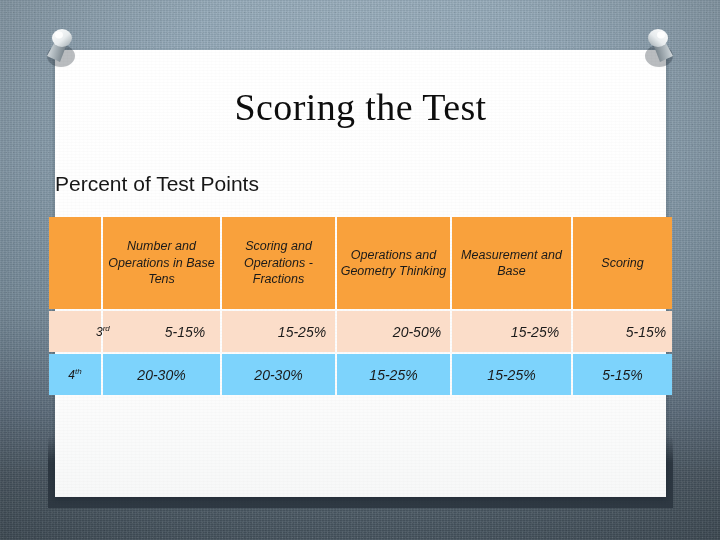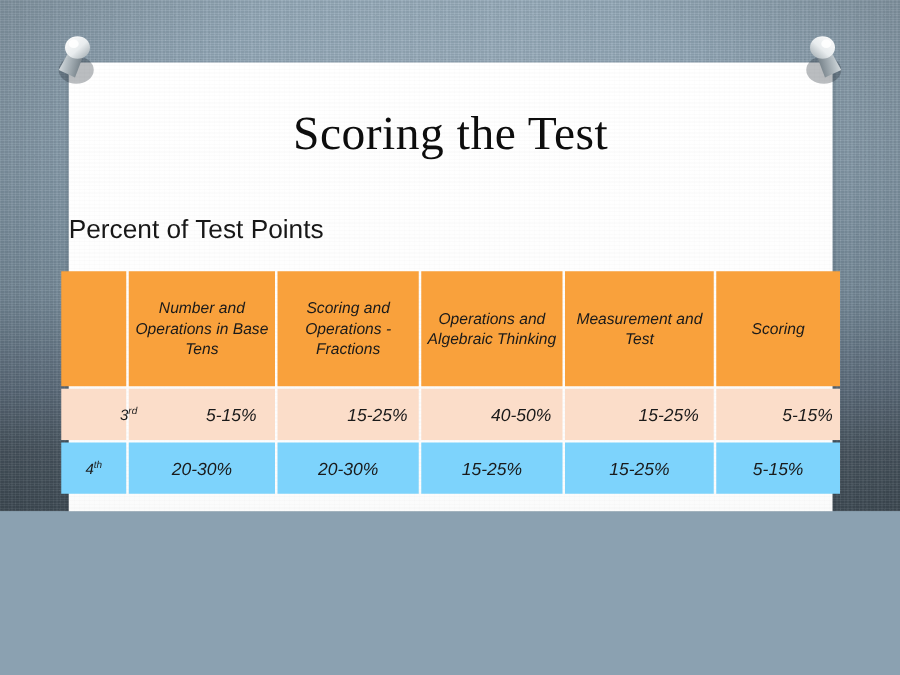--- a/index.html
+++ b/index.html
@@ -12,21 +12,21 @@
     height: 540px;
     overflow: hidden;
     font-family: "Liberation Sans", sans-serif;
     background: #8ba1b1;
   }
 
   
   .slide {
     position: relative;
     width: 720px;
-    height: 409px;
+    height: 540px;
     overflow: hidden;
   }
 
   
   .bg {
     position: absolute;
     inset: 0;
     background:
       linear-gradient(to bottom,
         #93a8b7 0%,
@@ -267,31 +267,31 @@
           <col class="c2">
         <col class="c3">
           <col class="c4">
           <col class="c5">
       </colgroup>
       <thead>
         <tr>
           <th class="corner"></th>
           <th>Number and Operations in Base Tens</th>
           <th>Scoring and Operations - Fractions</th>
-          <th>Operations and Algebraic Thinking</th>
-          <th>Measurement and Test</th>
+          <th>Operations and Geometry Thinking</th>
+          <th>Measurement and Base</th>
           <th>Scoring</th>
         </tr>
       </thead>
       <tbody>
         <tr class="odd">
           <td class="rowlab"><span>3</span><sup>rd</sup></td>
           <td>5-15%</td>
           <td>15-25%</td>
-          <td>40-50%</td>
+          <td>20-50%</td>
           <td>15-25%</td>
           <td>5-15%</td>
         </tr>
         <tr class="even">
           <td class="rowlab"><span>4</span><sup>th</sup></td>
           <td>20-30%</td>
           <td>20-30%</td>
           <td>15-25%</td>
           <td>15-25%</td>
           <td>5-15%</td>

